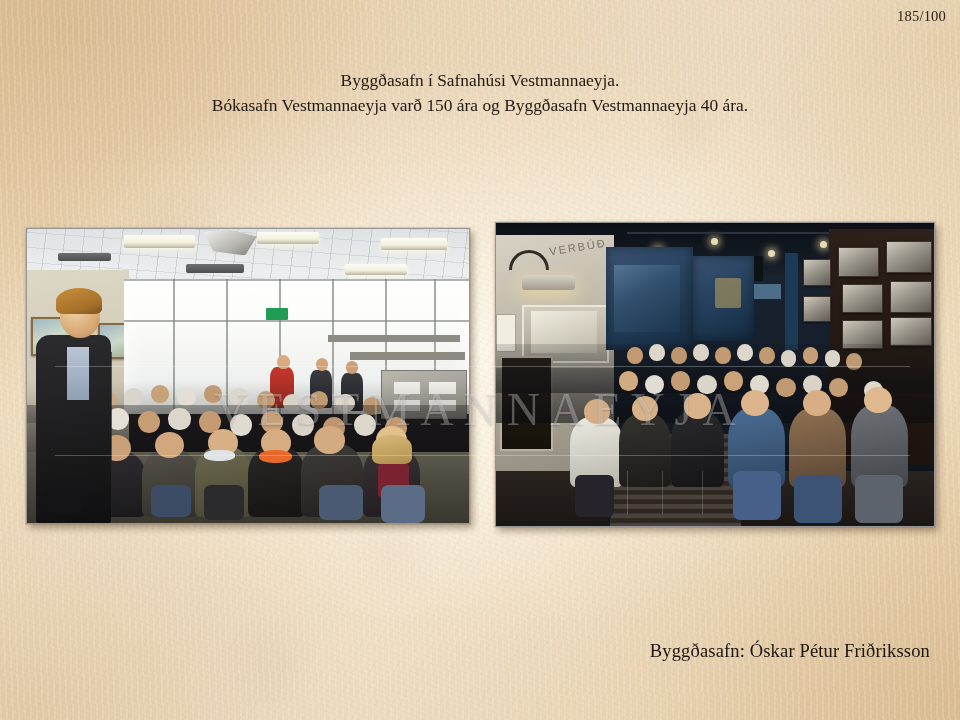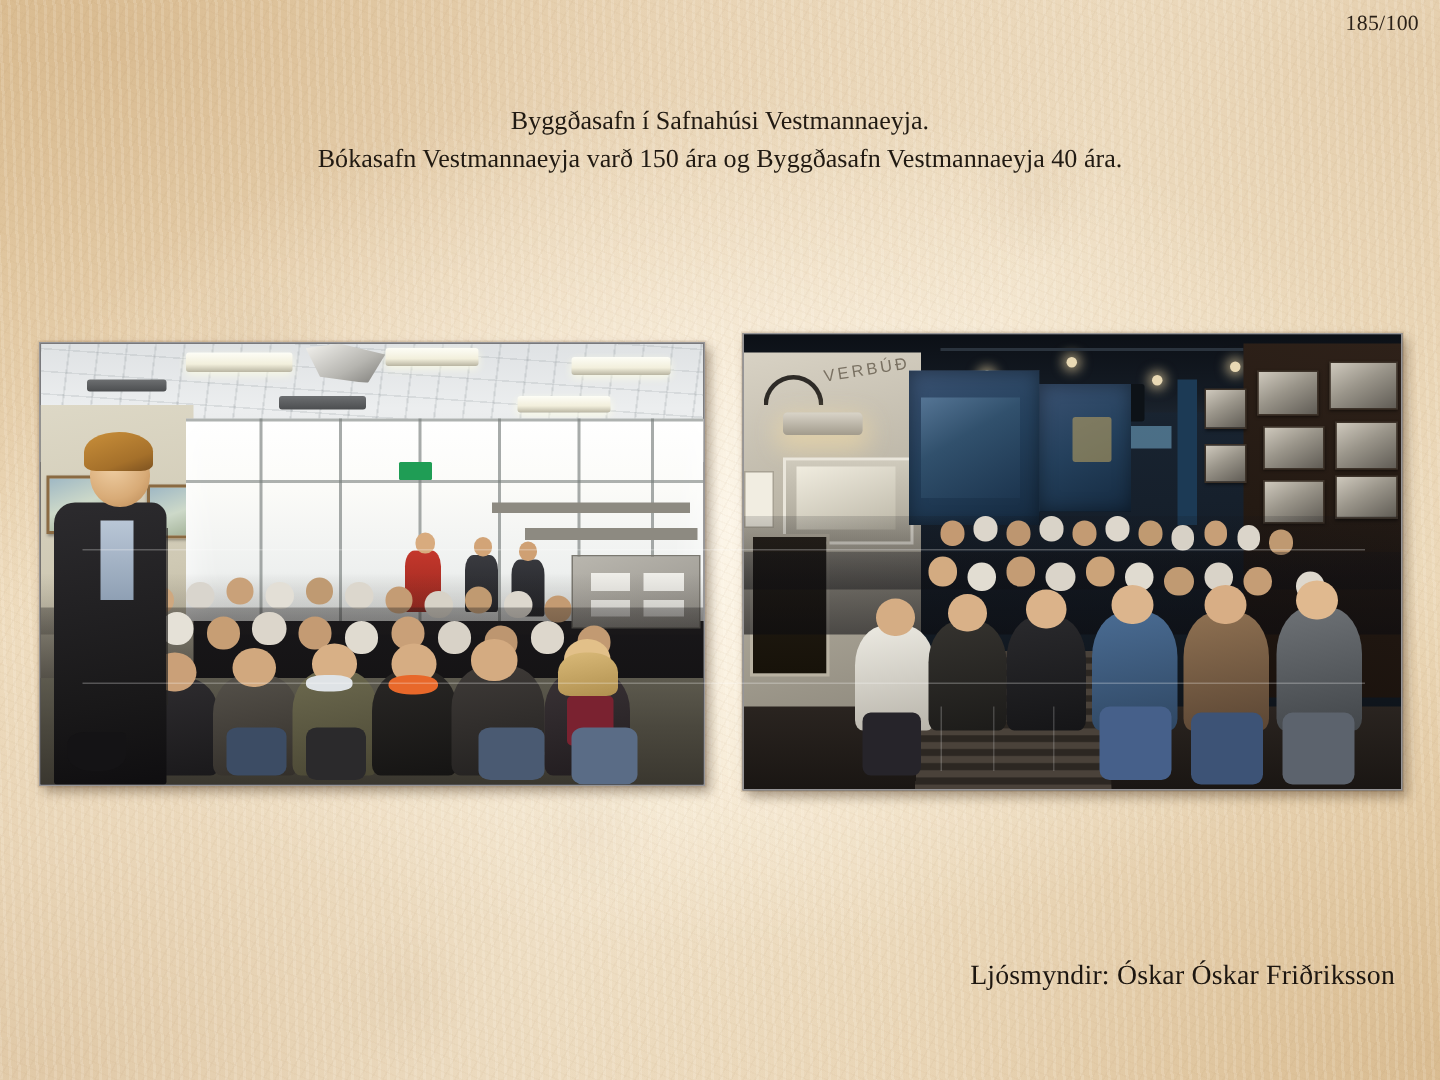--- a/index.html
+++ b/index.html
@@ -525,17 +525,18 @@
       <div class="sp" style="left:18%; bottom:3%; width:9%; height:14%; background:#26242a; border-radius:14%;"></div>
 
       <div class="sp" style="left:30%; bottom:4%; width:1px; height:14%; background:rgba(220,220,220,0.25);"></div>
       <div class="sp" style="left:38%; bottom:4%; width:1px; height:14%; background:rgba(220,220,220,0.22);"></div>
       <div class="sp" style="left:47%; bottom:4%; width:1px; height:14%; background:rgba(220,220,220,0.22);"></div>
     </div>
   </div>
 
   <div class="watermark">
     <div class="wm-rule top"></div>
+    <div class="wm-line">VESTMANNAEYJA</div>
     <div class="wm-rule bottom"></div>
   </div>
 
-  <div class="photo-credit">Ljósmyndir: Óskar Óskar Friðriksson</div>
+  <div class="photo-credit">Byggðasafn: Óskar Pétur Friðriksson</div>
 </div>
 
 </body></html>

